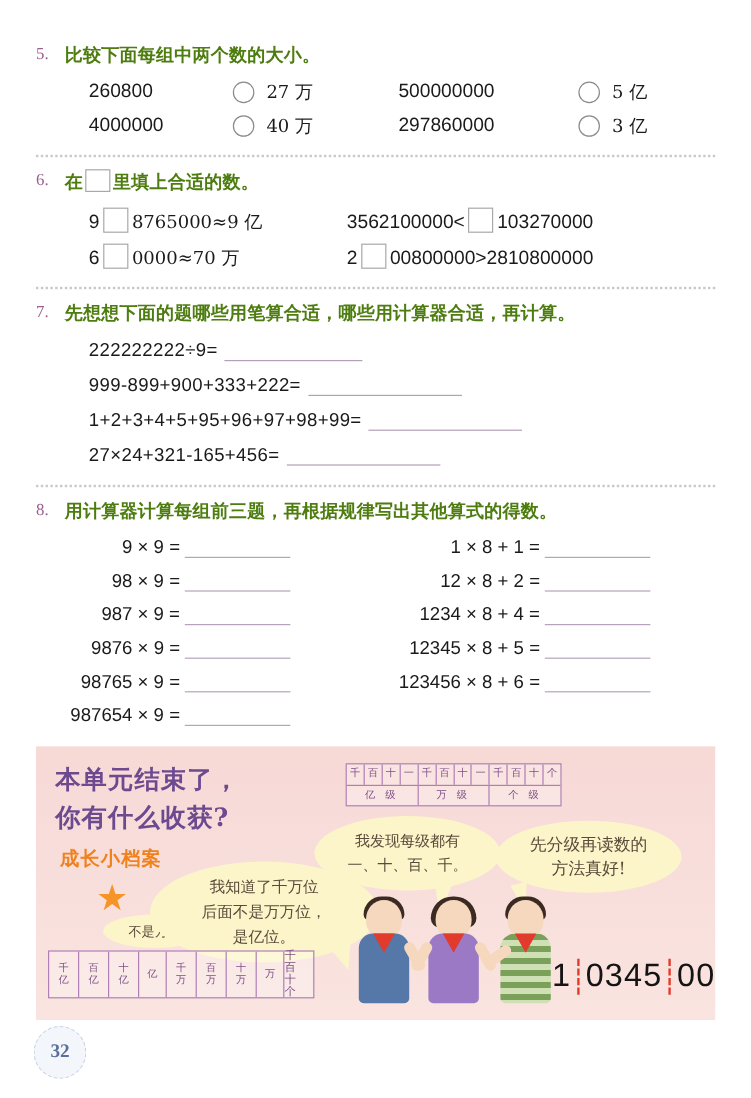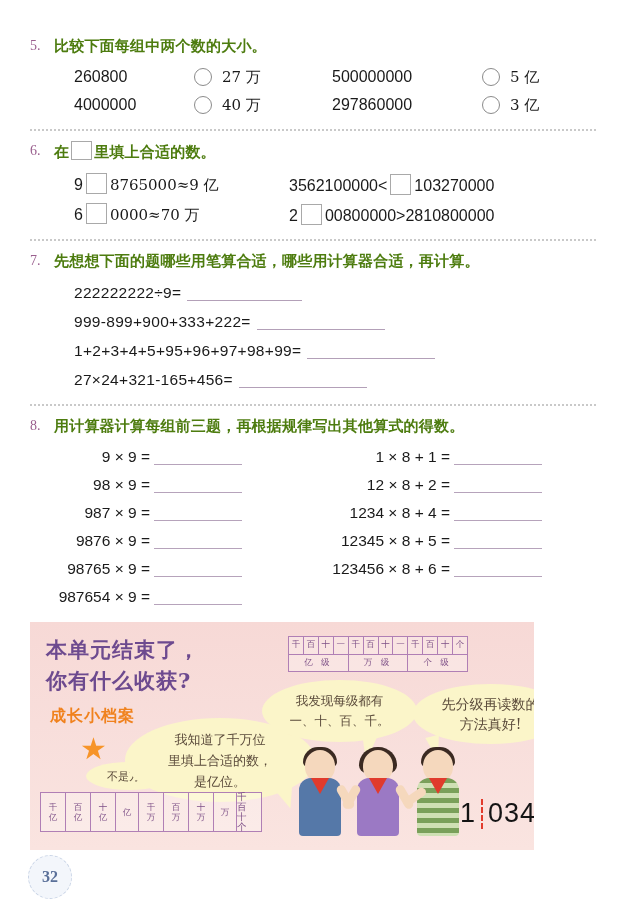--- a/index.html
+++ b/index.html
@@ -68,21 +68,21 @@
   .q8-col{width:260px;}
   .q8-col.left{margin-left:30px;}
   .q8-col.right{margin-left:20px;}
   .q8-row{display:flex;align-items:center;justify-content:flex-start;height:28px;font-size:15.5px;}
   .q8-expr{text-align:right;width:120px;white-space:nowrap;}
   .q8-blank{display:inline-block;width:88px;border-bottom:1.2px solid #b6a3bb;height:14px;margin-left:4px;}
   .q8-col.right .q8-expr{width:140px;}
 
   
   .panel{
-    position:absolute;left:30px;top:622px;width:504px;height:228px;
+    position:absolute;left:30px;top:622px;width:566px;height:228px;
     background:linear-gradient(180deg,#f7d9d6 0%,#f8dedb 45%,#fae4e0 100%);
     overflow:hidden;
   }
   .panel-q{
     position:absolute;left:16px;top:12px;
     font-family:"DejaVu Serif","Liberation Serif",serif;
     font-size:21px;line-height:31px;color:#6d4a8f;font-weight:600;letter-spacing:1px;
   }
   .panel-tag{
     position:absolute;left:20px;top:84px;
@@ -377,21 +377,21 @@
     <div class="tail" id="tail-mid"></div>
     <div class="tail" id="tail-right"></div>
 
     <div class="bubble" id="bub-small">
       <span>不是万万</span>
     </div>
 
     <div class="bubble" id="bub-left">
       <div>
         <span>我知道了千万位</span>
-        <span>里填上合适的数，</span>
+        <span>后面不是万万位，</span>
         <span>是亿位。</span>
       </div>
     </div>
 
     <div class="bubble" id="bub-mid">
       <div>
         <span>我发现每级都有</span>
         <span>一、十、百、千。</span>
       </div>
     </div>

